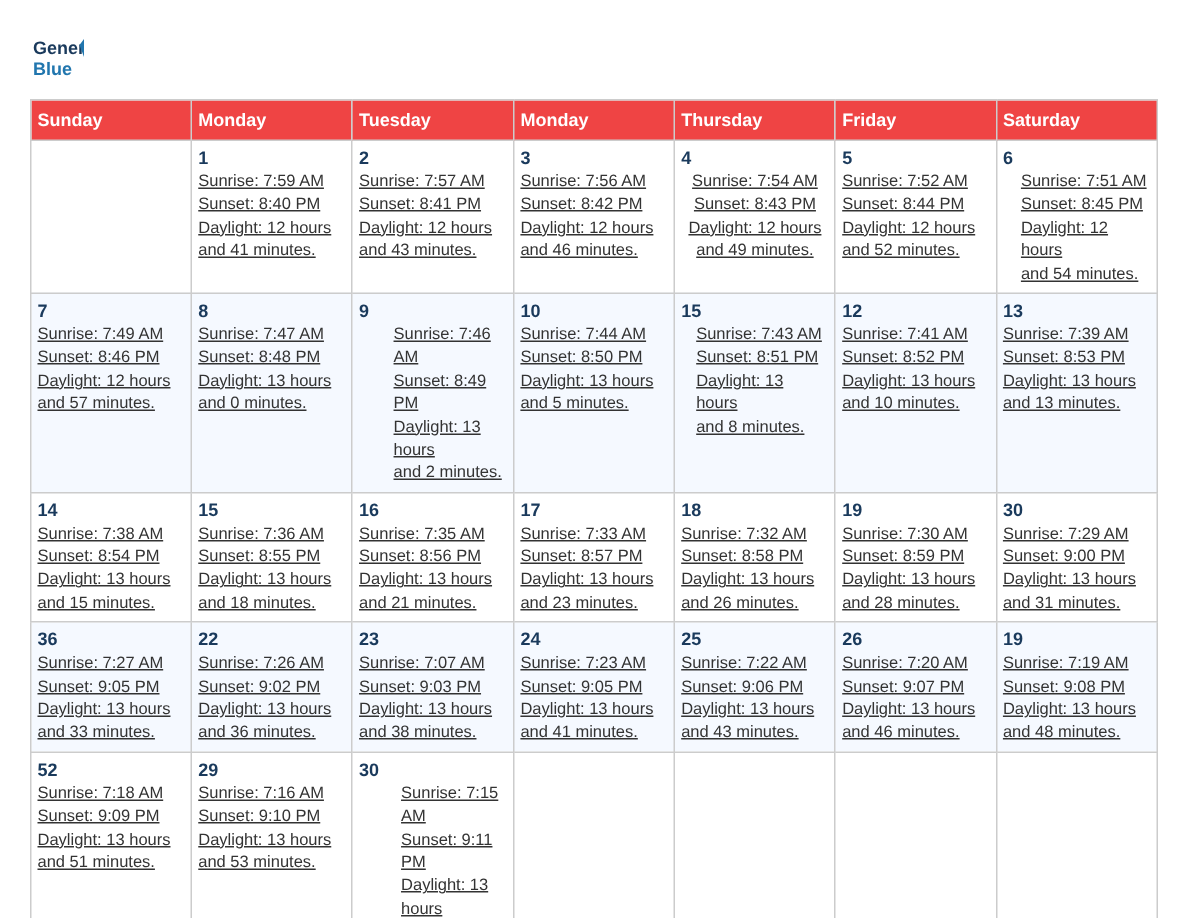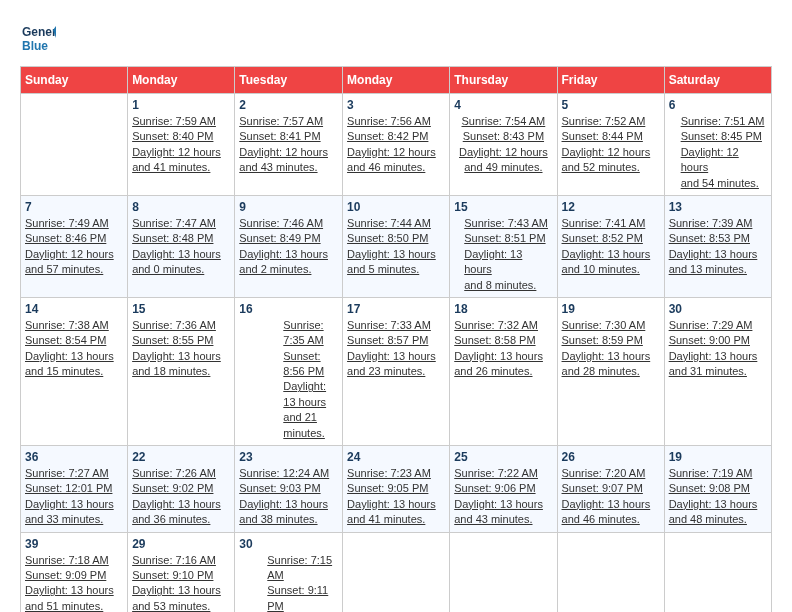--- a/index.html
+++ b/index.html
@@ -161,21 +161,21 @@
         </td>
         <td>
           <div class="day-num">8</div>
           <div class="day-info" style="white-space: pre-line;">Sunrise: 7:47 AM
 Sunset: 8:48 PM
 Daylight: 13 hours
 and 0 minutes.</div>
         </td>
         <td>
           <div class="day-num">9</div>
-          <div class="day-info" style="white-space: pre-line;">Sunrise: 7:46 AM
+          <div class="day-info" style="white-space: pre-line; margin-left: 23px;">Sunrise: 7:46 AM
 Sunset: 8:49 PM
 Daylight: 13 hours
 and 2 minutes.</div>
         </td>
         <td>
           <div class="day-num">10</div>
           <div class="day-info" style="white-space: pre-line;">Sunrise: 7:44 AM
 Sunset: 8:50 PM
 Daylight: 13 hours
 and 5 minutes.</div>
@@ -212,21 +212,21 @@
         </td>
         <td>
           <div class="day-num">15</div>
           <div class="day-info" style="white-space: pre-line;">Sunrise: 7:36 AM
 Sunset: 8:55 PM
 Daylight: 13 hours
 and 18 minutes.</div>
         </td>
         <td>
           <div class="day-num">16</div>
-          <div class="day-info" style="white-space: pre-line; margin-left: 44px;">Sunrise: 7:35 AM
+          <div class="day-info" style="white-space: pre-line;">Sunrise: 7:35 AM
 Sunset: 8:56 PM
 Daylight: 13 hours
 and 21 minutes.</div>
         </td>
         <td>
           <div class="day-num">17</div>
           <div class="day-info" style="white-space: pre-line;">Sunrise: 7:33 AM
 Sunset: 8:57 PM
 Daylight: 13 hours
 and 23 minutes.</div>
@@ -250,34 +250,34 @@
           <div class="day-info" style="white-space: pre-line;">Sunrise: 7:29 AM
 Sunset: 9:00 PM
 Daylight: 13 hours
 and 31 minutes.</div>
         </td>
       </tr>
       <tr>
         <td>
           <div class="day-num">36</div>
           <div class="day-info" style="white-space: pre-line;">Sunrise: 7:27 AM
-Sunset: 12:01 PM
+Sunset: 9:05 PM
 Daylight: 13 hours
 and 33 minutes.</div>
         </td>
         <td>
           <div class="day-num">22</div>
           <div class="day-info" style="white-space: pre-line;">Sunrise: 7:26 AM
 Sunset: 9:02 PM
 Daylight: 13 hours
 and 36 minutes.</div>
         </td>
         <td>
           <div class="day-num">23</div>
-          <div class="day-info" style="white-space: pre-line;">Sunrise: 12:24 AM
+          <div class="day-info" style="white-space: pre-line;">Sunrise: 7:07 AM
 Sunset: 9:03 PM
 Daylight: 13 hours
 and 38 minutes.</div>
         </td>
         <td>
           <div class="day-num">24</div>
           <div class="day-info" style="white-space: pre-line;">Sunrise: 7:23 AM
 Sunset: 9:05 PM
 Daylight: 13 hours
 and 41 minutes.</div>
@@ -299,21 +299,21 @@
         <td>
           <div class="day-num">19</div>
           <div class="day-info" style="white-space: pre-line;">Sunrise: 7:19 AM
 Sunset: 9:08 PM
 Daylight: 13 hours
 and 48 minutes.</div>
         </td>
       </tr>
       <tr>
         <td>
-          <div class="day-num">39</div>
+          <div class="day-num">52</div>
           <div class="day-info" style="white-space: pre-line;">Sunrise: 7:18 AM
 Sunset: 9:09 PM
 Daylight: 13 hours
 and 51 minutes.</div>
         </td>
         <td>
           <div class="day-num">29</div>
           <div class="day-info" style="white-space: pre-line;">Sunrise: 7:16 AM
 Sunset: 9:10 PM
 Daylight: 13 hours

